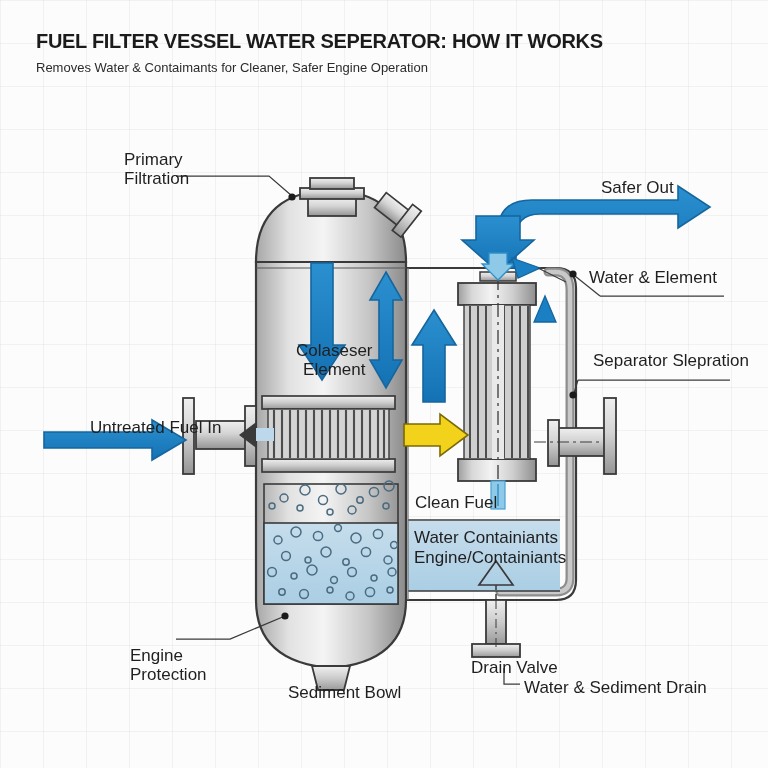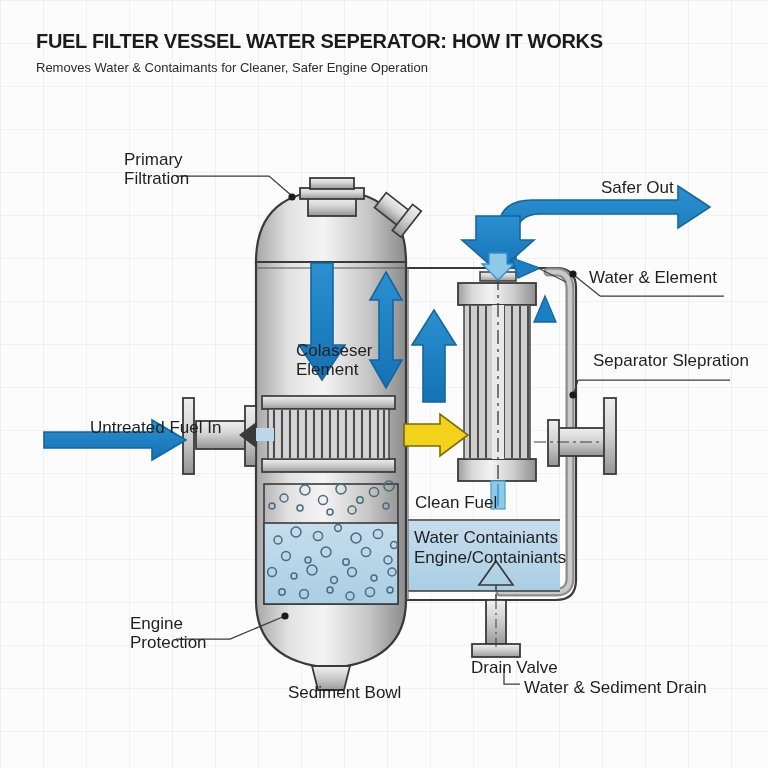--- a/index.html
+++ b/index.html
@@ -23,21 +23,21 @@
     color:#1b1b1b;white-space:nowrap;
   }
   .sub{
     position:absolute;left:36px;top:60px;width:700px;
     font-size:13px;color:#2b2b2b;white-space:nowrap;
   }
   .lbl{
     position:absolute;font-size:17px;color:#1f1f1f;
     line-height:19px;white-space:pre;
   }
-  .lbl.c{}
+  .lbl.c{text-align:center;}
 </style>
 </head>
 <body>
 
 <div id="stage">
 
   <div class="ttl">FUEL FILTER VESSEL WATER SEPERATOR: HOW IT WORKS</div>
   <div class="sub">Removes Water &amp; Contaimants for Cleaner, Safer Engine Operation</div>
 
   <svg id="art" viewBox="0 0 768 768">
@@ -304,21 +304,21 @@
   <div class="lbl" style="left:589px;top:268px;">Water &amp; Element</div>
 
   <div class="lbl" style="left:593px;top:351px;">Separator Slepration</div>
 
   <div class="lbl" style="left:415px;top:493px;">Clean Fuel</div>
 
   <div class="lbl" style="left:414px;top:528px;">Water Containiants</div>
 
   <div class="lbl" style="left:414px;top:548px;">Engine/Containiants</div>
 
-  <div class="lbl" style="left:130px;top:614px;">Engine
+  <div class="lbl" style="left:130px;top:646px;">Engine
 Protection</div>
 
   <div class="lbl" style="left:288px;top:683px;">Sediment Bowl</div>
 
   <div class="lbl" style="left:471px;top:658px;">Drain Valve</div>
 
   <div class="lbl" style="left:524px;top:678px;">Water &amp; Sediment Drain</div>
 
 </div>
 

